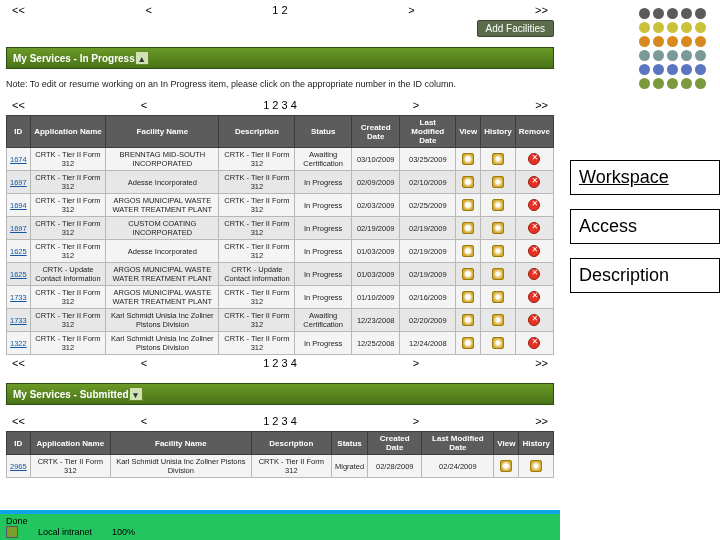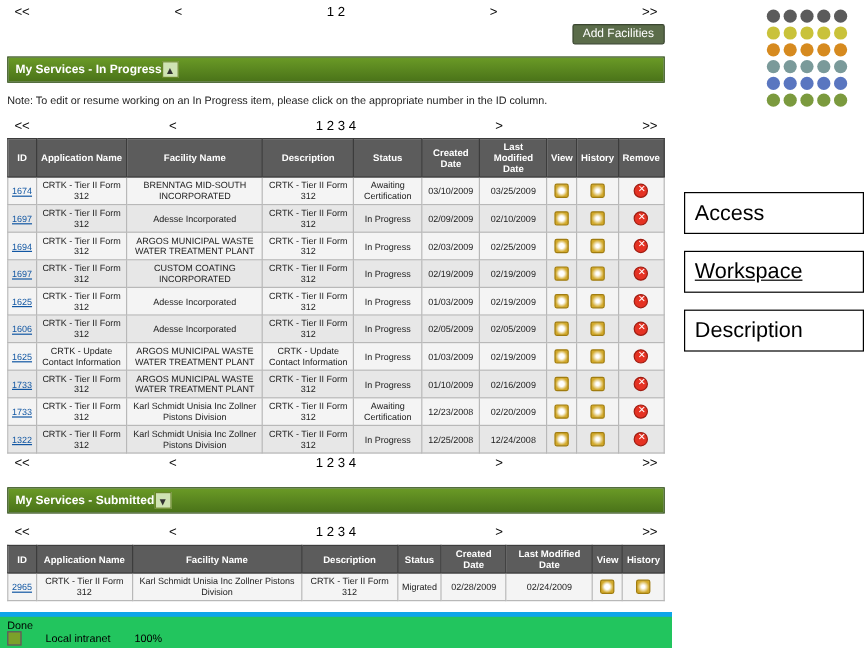--- a/index.html
+++ b/index.html
@@ -250,32 +250,20 @@
           <td>Adesse Incorporated</td>
           <td>CRTK - Tier II Form 312</td>
           <td>In Progress</td>
           <td>01/03/2009</td>
           <td>02/19/2009</td>
           <td><span class="icon-view"></span></td>
           <td><span class="icon-hist"></span></td>
           <td><span class="icon-del"></span></td>
         </tr>
         <tr>
-          <td class="idcell">1606</td>
-          <td>CRTK - Tier II Form 312</td>
-          <td>Adesse Incorporated</td>
-          <td>CRTK - Tier II Form 312</td>
-          <td>In Progress</td>
-          <td>02/05/2009</td>
-          <td>02/05/2009</td>
-          <td><span class="icon-view"></span></td>
-          <td><span class="icon-hist"></span></td>
-          <td><span class="icon-del"></span></td>
-        </tr>
-        <tr>
           <td class="idcell">1625</td>
           <td>CRTK - Update Contact Information</td>
           <td>ARGOS MUNICIPAL WASTE WATER TREATMENT PLANT</td>
           <td>CRTK - Update Contact Information</td>
           <td>In Progress</td>
           <td>01/03/2009</td>
           <td>02/19/2009</td>
           <td><span class="icon-view"></span></td>
           <td><span class="icon-hist"></span></td>
           <td><span class="icon-del"></span></td>
@@ -424,16 +412,16 @@
     <div class="row">
       <div class="d" style="background: rgb(123, 154, 62);"></div>
       <div class="d" style="background: rgb(123, 154, 62);"></div>
       <div class="d" style="background: rgb(123, 154, 62);"></div>
       <div class="d" style="background: rgb(123, 154, 62);"></div>
       <div class="d" style="background: rgb(123, 154, 62);"></div>
     </div>
   </div>
 
 <div class="right-labels">
+  <div class="rl u">Workspace</div>
   <div class="rl">Access</div>
-  <div class="rl u">Workspace</div>
   <div class="rl">Description</div>
 </div>
 
 </body></html>

